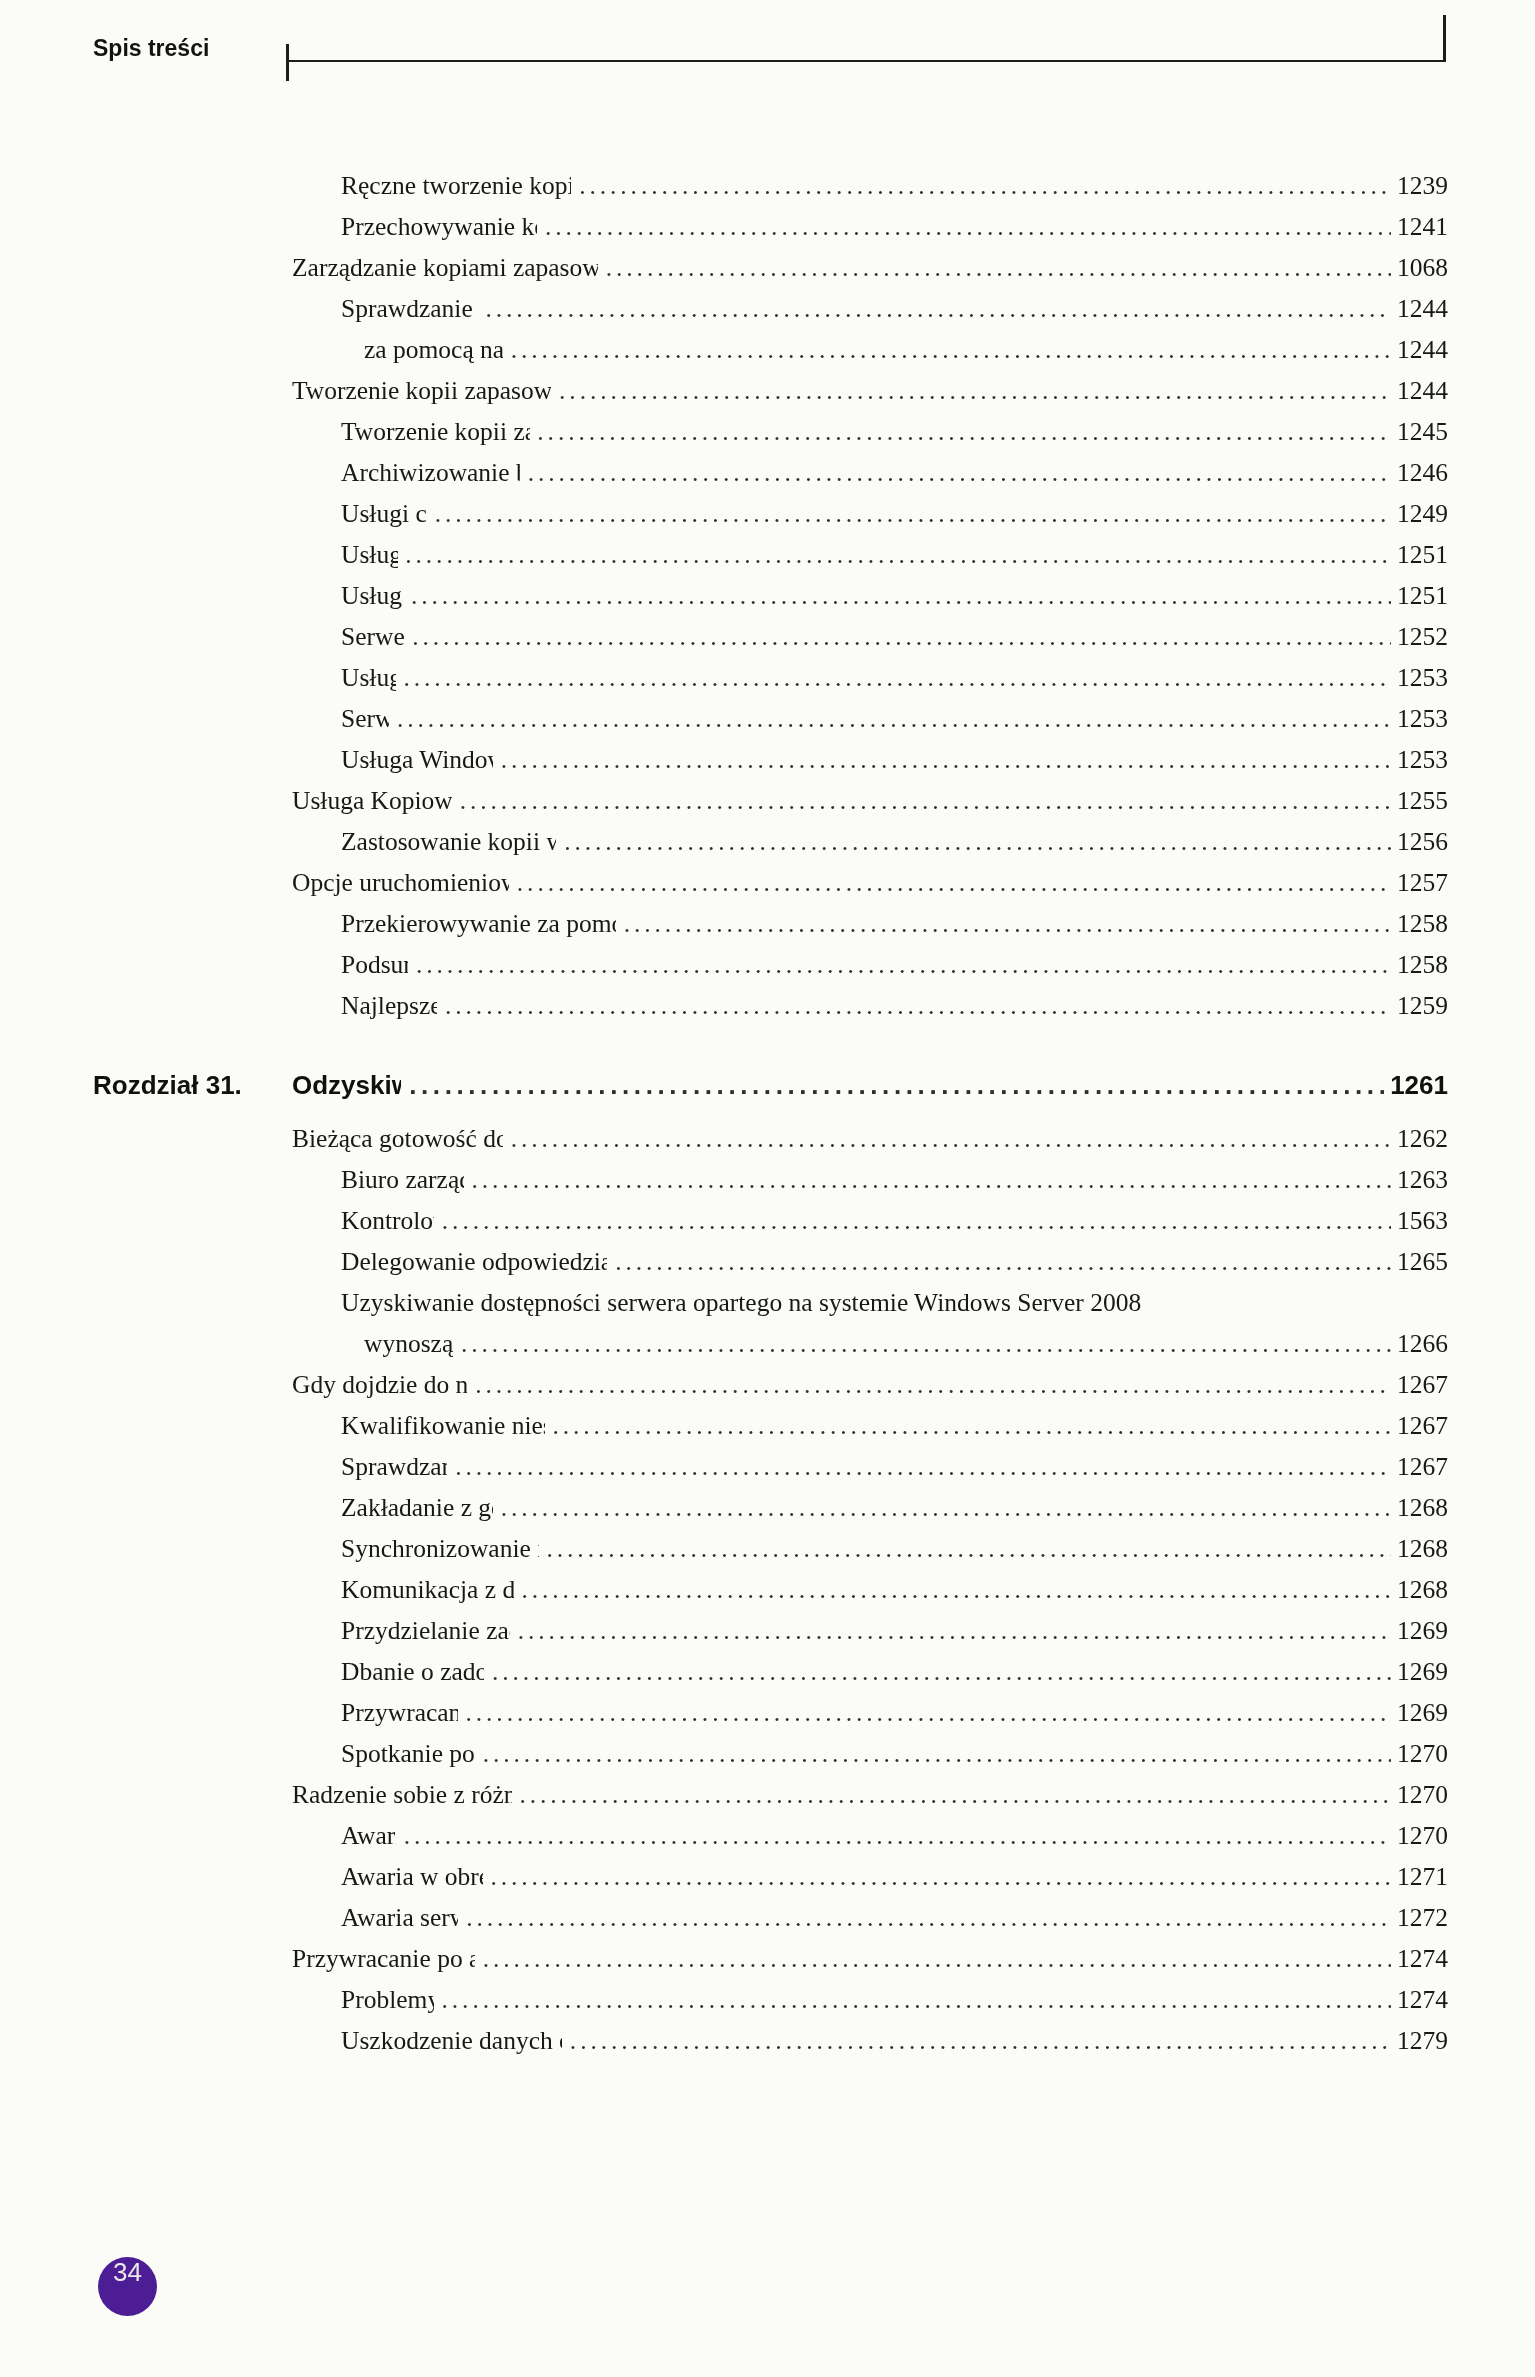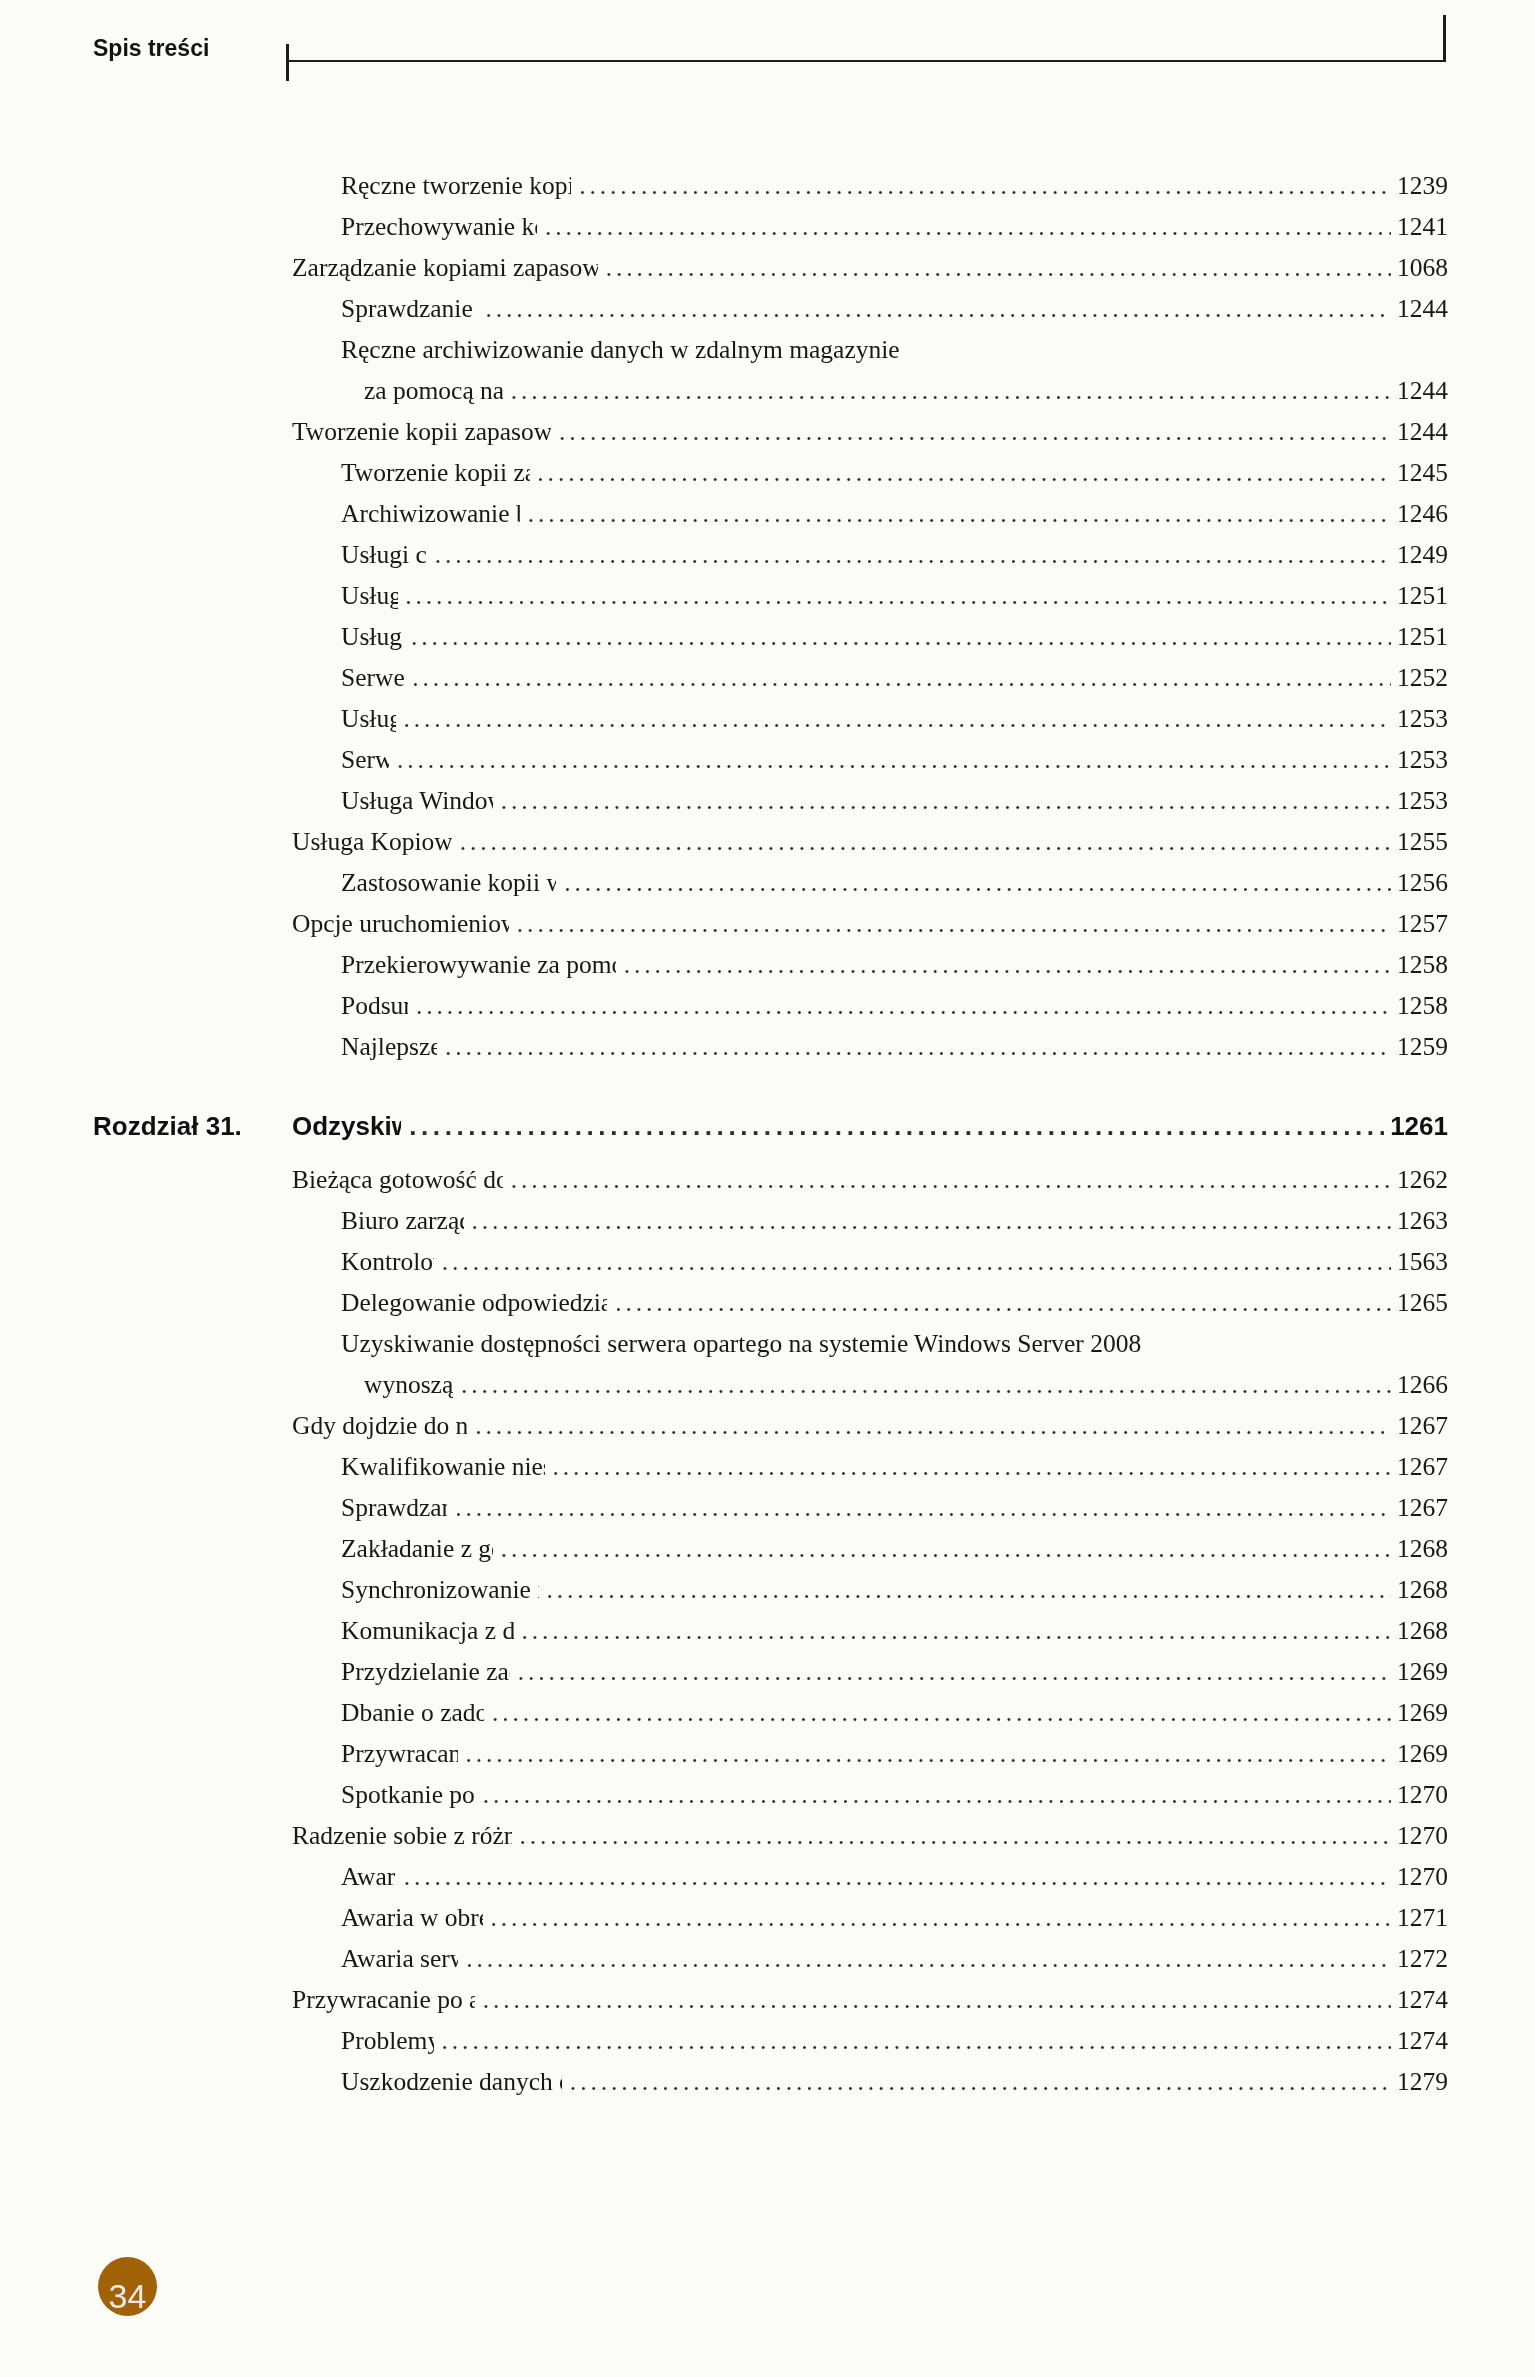--- a/index.html
+++ b/index.html
@@ -97,26 +97,26 @@
   .toc-row.chapter .leader { letter-spacing: 4.6px; }
 
   
   .page-badge {
     position: absolute;
     left: 98px;
     top: 2257px;
     width: 59px;
     height: 59px;
     border-radius: 50%;
-    background: #a16207;
+    background: #4c1d95;
     color: #e9e9e9;
     font-family: "Liberation Sans", "DejaVu Sans", sans-serif;
-    font-size: 34px;
+    font-size: 26px;
     display: flex;
-    align-items: flex-end;
+    align-items: flex-start;
     justify-content: center;
   }
 </style>
 </head>
 <body>
 
 <div>
 
   <div class="header-title">Spis treści</div>
 
@@ -136,23 +136,20 @@
       <div class="toc-row indent-1">
         <span class="entry-text">Zarządzanie kopiami zapasowymi za pomocą narzędzia wiersza poleceń wbadmin.exe</span>
         <span class="leader">............................................................................................................................................................................................................................</span>
         <span class="pagenum">1068</span>
       </div>
       <div class="toc-row indent-2">
         <span class="entry-text">Sprawdzanie historii archiwizacji</span>
         <span class="leader">............................................................................................................................................................................................................................</span>
         <span class="pagenum">1244</span>
       </div>
-      <div class="toc-row indent-2">
-        <span class="entry-text">Ręczne archiwizowanie danych w zdalnym magazynie</span>
-      </div>
       <div class="toc-row indent-3">
         <span class="entry-text">za pomocą narzędzia wbadmin.exe</span>
         <span class="leader">............................................................................................................................................................................................................................</span>
         <span class="pagenum">1244</span>
       </div>
       <div class="toc-row indent-1">
         <span class="entry-text">Tworzenie kopii zapasowej usług roli systemu Windows Server 2008</span>
         <span class="leader">............................................................................................................................................................................................................................</span>
         <span class="pagenum">1244</span>
       </div>

